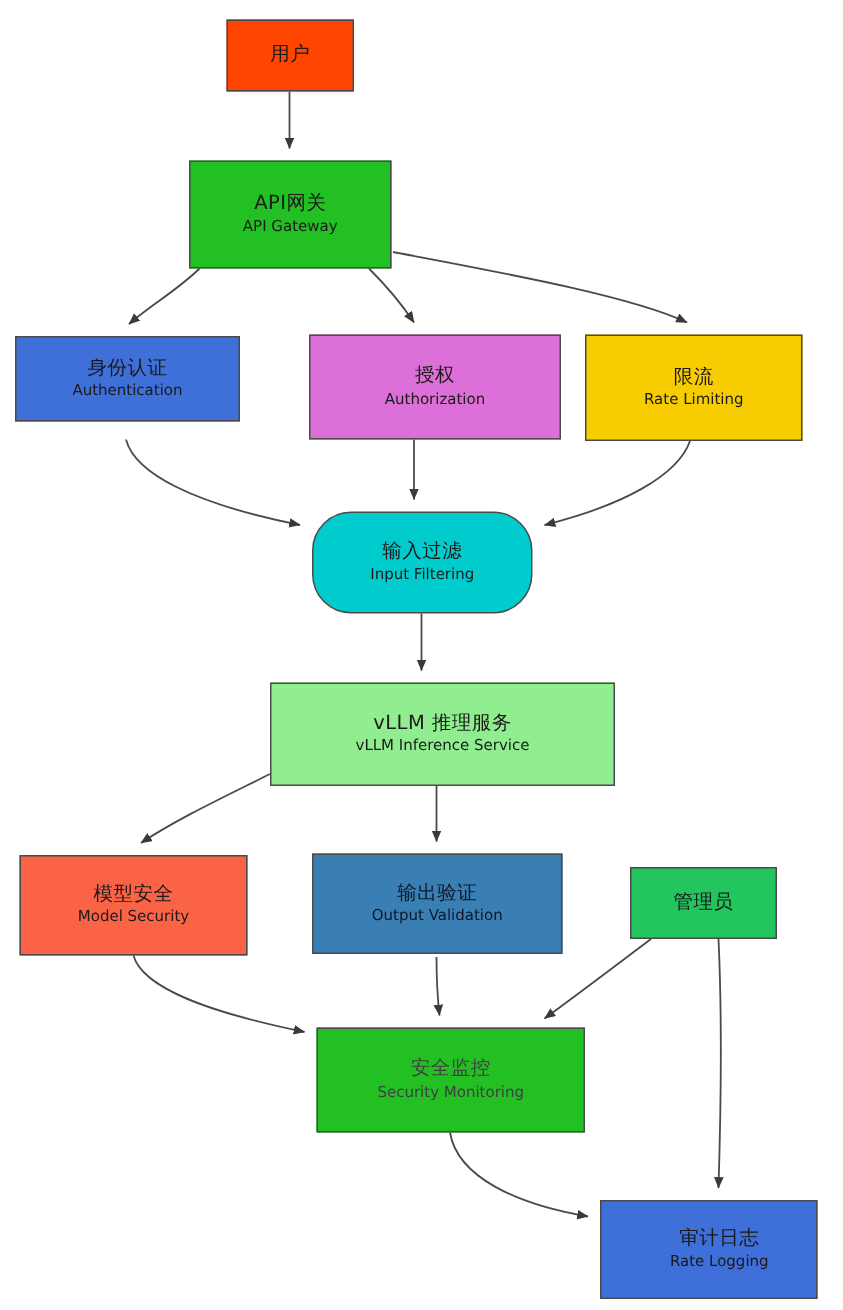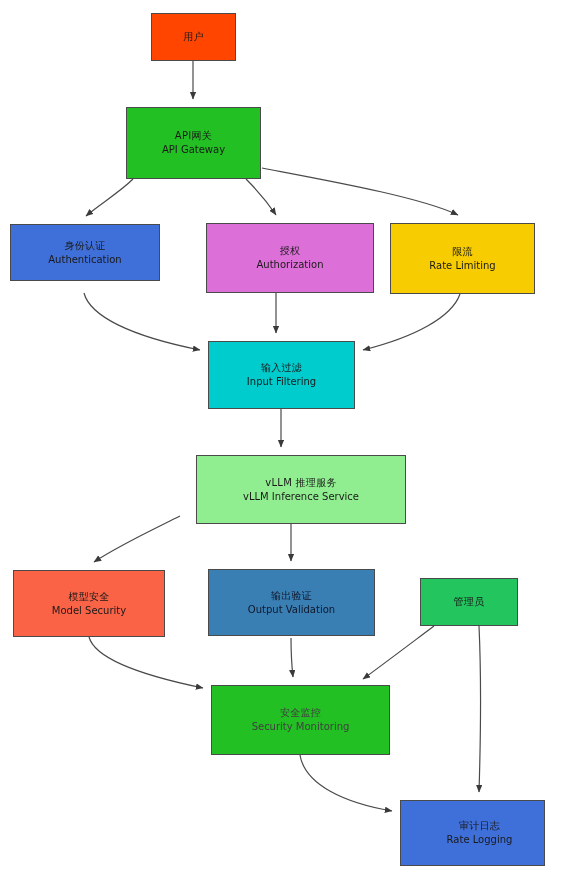--- a/index.html
+++ b/index.html
@@ -33,21 +33,21 @@
     display: flex;
     flex-direction: column;
     align-items: center;
     justify-content: center;
     text-align: center;
     color: #1a1a1a;
     line-height: 1.18;
     z-index: 2;
   }
   .node .cn {
-    font-size: 10px;
+    font-size: 13px;
     letter-spacing: 0.3px;
     white-space: nowrap;
   }
   .node .en {
     font-size: 10px;
     white-space: nowrap;
     margin-top: 2px;
   }
   .node.single .cn {
     margin: 0;
@@ -96,25 +96,25 @@
         <div class="en">Authentication</div>
       </div>
       <div class="node" style="left: 206px; top: 223px; width: 168px; height: 70px; background: rgb(221, 111, 216); border-color: rgb(74, 74, 74); color: rgb(26, 26, 26);">
         <div class="cn">授权</div>
         <div class="en">Authorization</div>
       </div>
       <div class="node" style="left: 390px; top: 223px; width: 145px; height: 71px; background: rgb(247, 204, 0); border-color: rgb(74, 74, 74); color: rgb(26, 26, 26);">
         <div class="cn">限流</div>
         <div class="en">Rate Limiting</div>
       </div>
-      <div class="node" style="left: 208px; top: 341px; width: 147px; height: 68px; background: rgb(0, 204, 206); border-color: rgb(74, 74, 74); color: rgb(26, 26, 26);">
+      <div class="node" style="left: 208px; top: 341px; width: 147px; height: 68px; background: rgb(0, 204, 206); border-color: rgb(74, 74, 74); color: rgb(26, 26, 26); border-radius: 26px;">
         <div class="cn">输入过滤</div>
         <div class="en">Input Filtering</div>
       </div>
-      <div class="node" style="left: 196px; top: 455px; width: 210px; height: 69px; background: rgb(144, 238, 144); border-color: rgb(74, 74, 74); color: rgb(26, 26, 26);">
+      <div class="node" style="left: 180px; top: 455px; width: 230px; height: 69px; background: rgb(144, 238, 144); border-color: rgb(74, 74, 74); color: rgb(26, 26, 26);">
         <div class="cn">vLLM 推理服务</div>
         <div class="en">vLLM Inference Service</div>
       </div>
       <div class="node" style="left: 13px; top: 570px; width: 152px; height: 67px; background: rgb(251, 99, 71); border-color: rgb(74, 74, 74); color: rgb(26, 26, 26);">
         <div class="cn">模型安全</div>
         <div class="en">Model Security</div>
       </div>
       <div class="node" style="left: 208px; top: 569px; width: 167px; height: 67px; background: rgb(58, 127, 180); border-color: rgb(74, 74, 74); color: #0f172a;">
         <div class="cn">输出验证</div>
         <div class="en">Output Validation</div>

